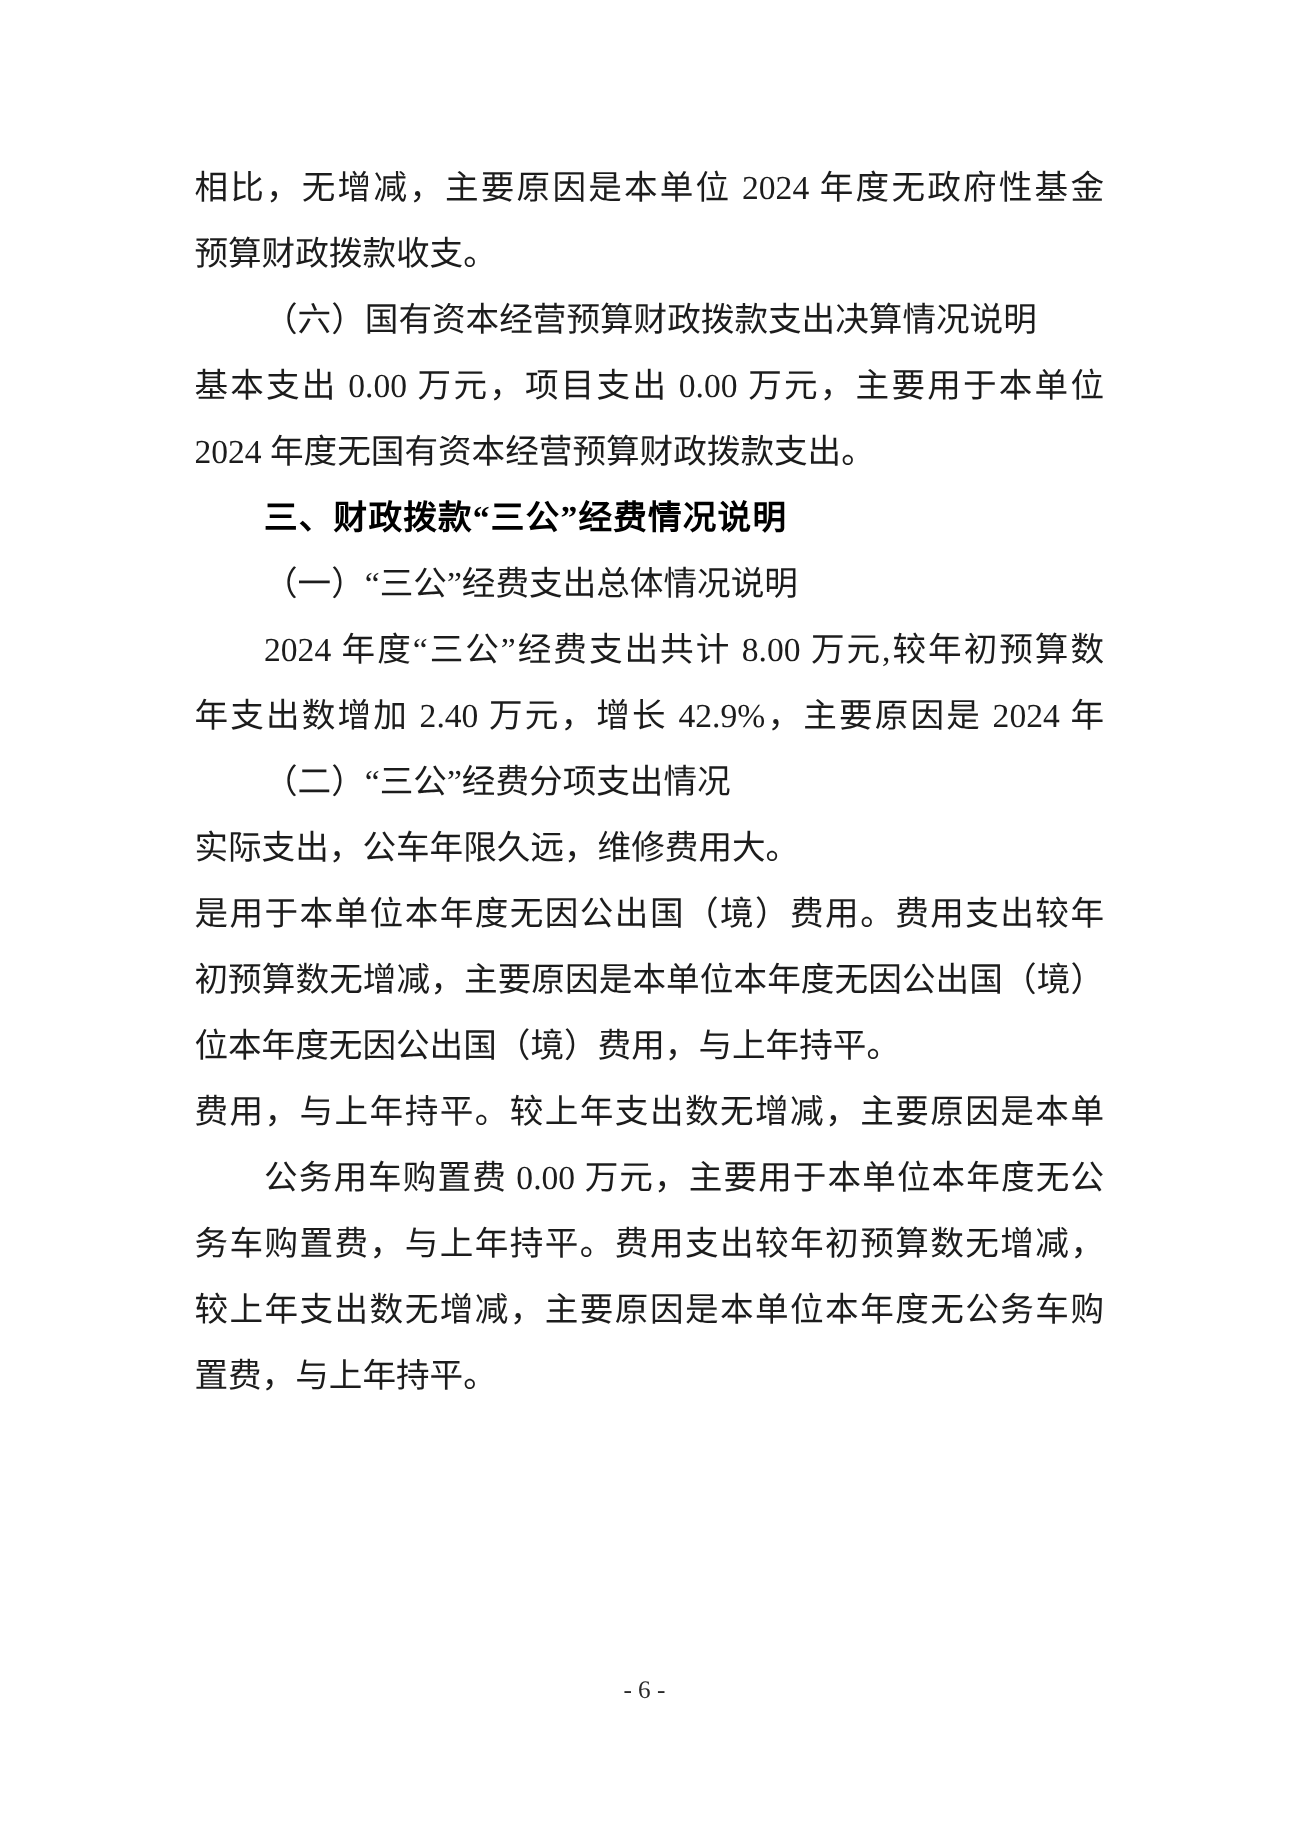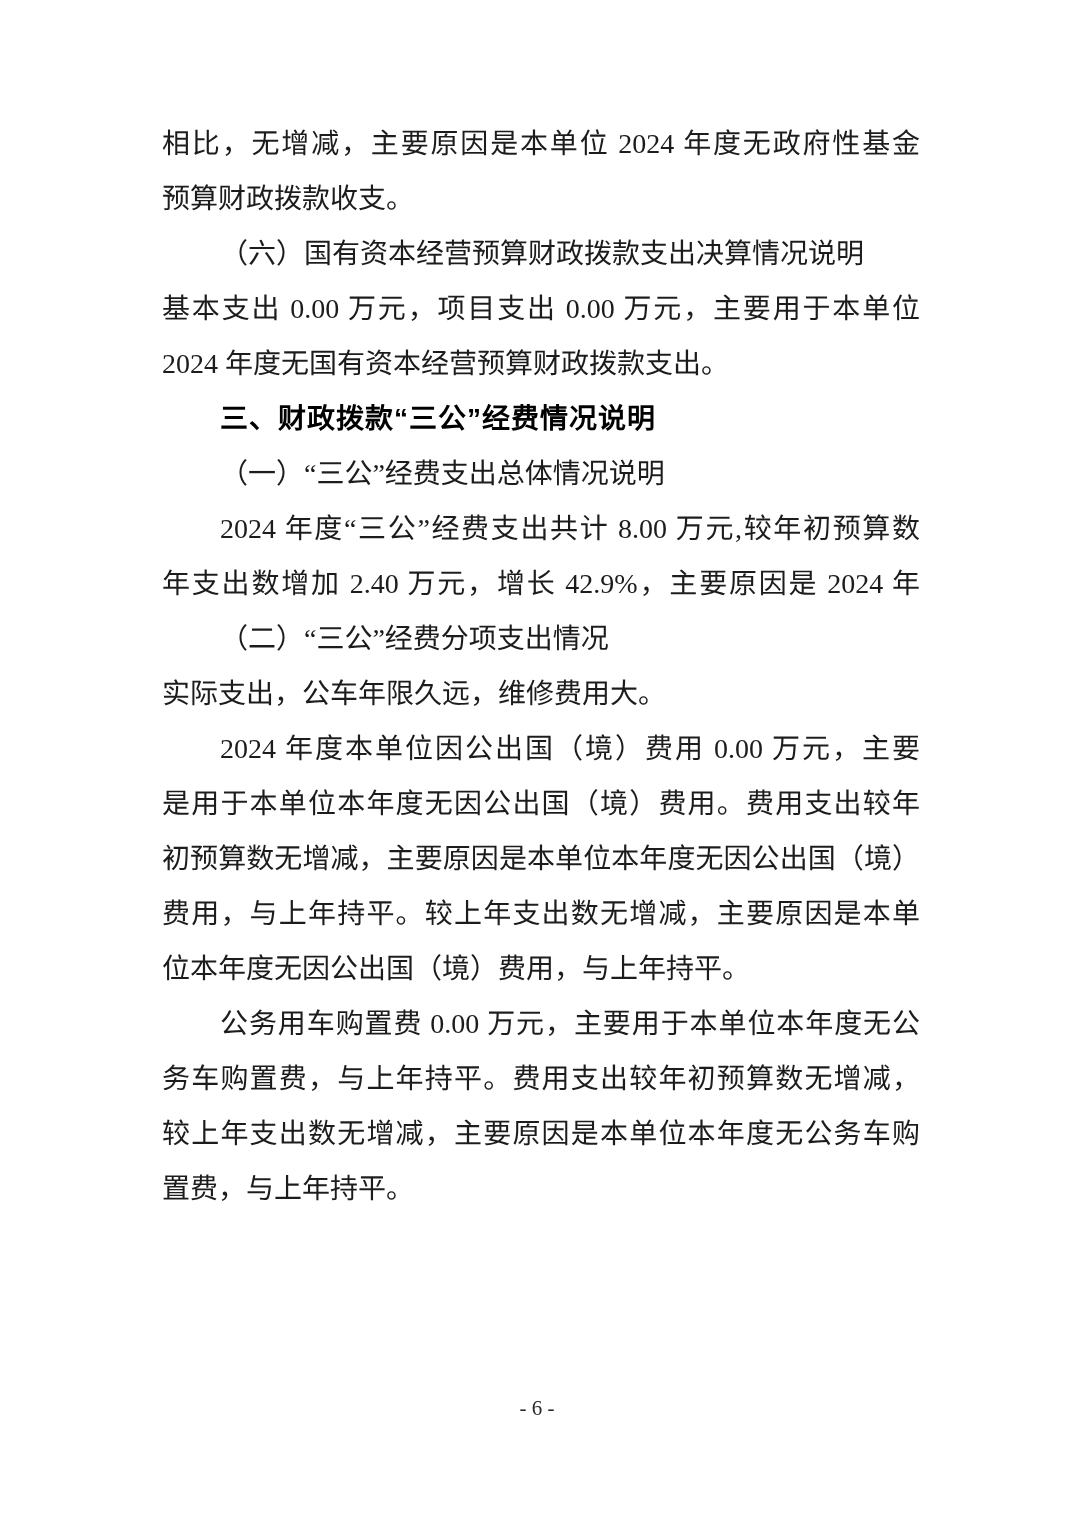--- a/index.html
+++ b/index.html
@@ -12,41 +12,41 @@
     width: 1074px;
     height: 1520px;
     background: #ffffff;
     overflow: hidden;
     font-family: "Liberation Serif", "DejaVu Serif", serif;
     color: #1c1c1c;
   }
   .doc-body {
     position: absolute;
     left: 162px;
-    top: 116px;
+    top: 130px;
     width: 758px;
   }
   .line {
     height: 55px;
     line-height: 55px;
     font-size: 28px;
     white-space: normal;
     text-align: left;
     overflow: visible;
   }
   .line.justify {
     text-align: justify;
     text-align-last: justify;
     text-justify: inter-character;
   }
   .line.indent {
     text-indent: 58px;
   }
   .line.heading {
-    font-family: Liberation Sans, sans-serif;
+    font-family: Liberation Serif, serif;
     font-weight: bold;
     color: #000000;
     letter-spacing: 1px;
   }
   .footer {
     position: absolute;
     left: 0;
     top: 1396px;
     width: 100%;
     text-align: center;
@@ -65,24 +65,23 @@
       <div class="line">预算财政拨款收支。</div>
       <div class="line indent">（六）国有资本经营预算财政拨款支出决算情况说明</div>
       <div class="line justify">基本支出 0.00 万元，项目支出 0.00 万元，主要用于本单位</div>
       <div class="line">2024 年度无国有资本经营预算财政拨款支出。</div>
       <div class="line indent heading">三、财政拨款“三公”经费情况说明</div>
       <div class="line indent">（一）“三公”经费支出总体情况说明</div>
       <div class="line indent justify">2024 年度“三公”经费支出共计 8.00 万元,较年初预算数</div>
       <div class="line justify">年支出数增加 2.40 万元，增长 42.9%，主要原因是 2024 年</div>
       <div class="line indent">（二）“三公”经费分项支出情况</div>
       <div class="line">实际支出，公车年限久远，维修费用大。</div>
-      <div class="line indent justify">2024 年度本单位因公出国（境）费用 0.00 万元，主要</div>
       <div class="line justify">是用于本单位本年度无因公出国（境）费用。费用支出较年</div>
       <div class="line justify">初预算数无增减，主要原因是本单位本年度无因公出国（境）</div>
+      <div class="line">位本年度无因公出国（境）费用，与上年持平。</div>
       <div class="line justify">费用，与上年持平。较上年支出数无增减，主要原因是本单</div>
-      <div class="line">位本年度无因公出国（境）费用，与上年持平。</div>
       <div class="line indent justify">公务用车购置费 0.00 万元，主要用于本单位本年度无公</div>
       <div class="line justify">务车购置费，与上年持平。费用支出较年初预算数无增减，</div>
       <div class="line justify">较上年支出数无增减，主要原因是本单位本年度无公务车购</div>
       <div class="line">置费，与上年持平。</div>
     </div>
   <div class="footer">- 6 -</div>
 </div>
 
 </body></html>

